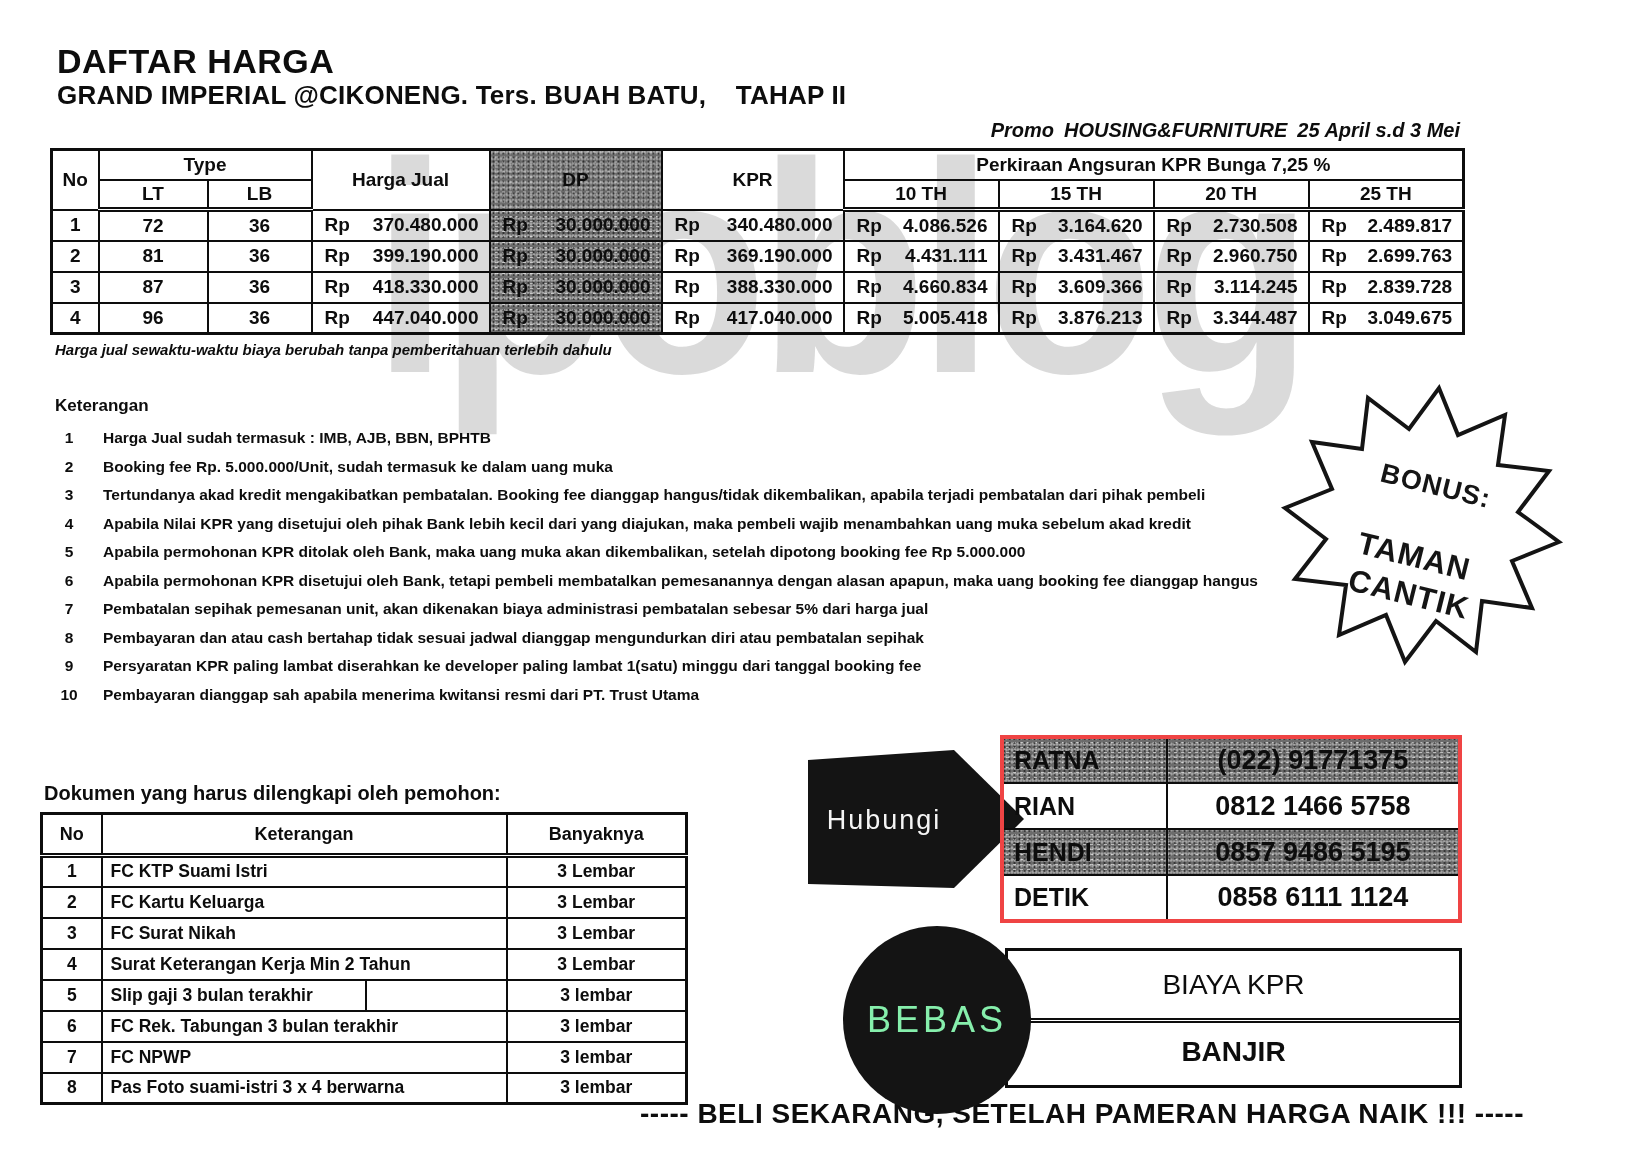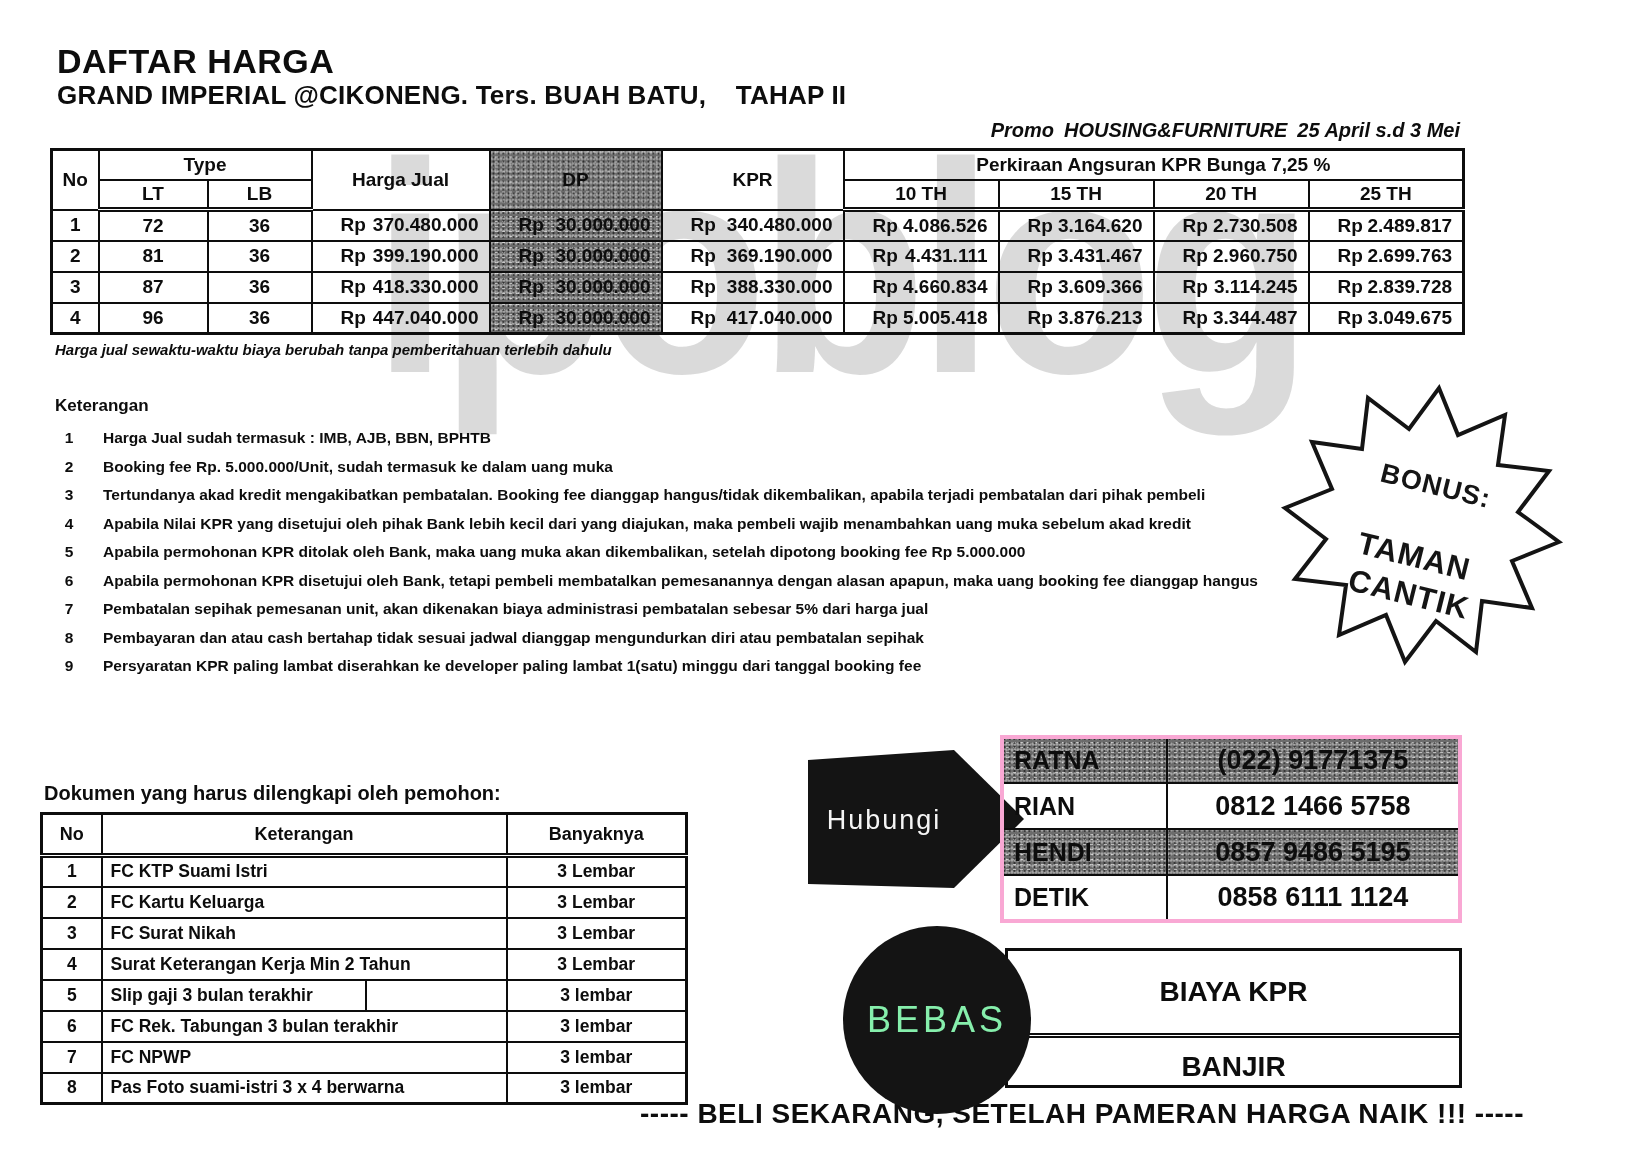--- a/index.html
+++ b/index.html
@@ -29,21 +29,21 @@
   
   table { border-collapse:collapse; table-layout:fixed; }
   th, td { border:2.5px solid #0d0d0d; overflow:hidden; white-space:nowrap; }
 
   
   .price-table { left:50px; top:148px; width:1412px; }
   .price-table table { width:1412px; border:3.5px solid #0d0d0d; }
   .price-table th { font-size:19px; font-weight:800; height:30px; text-align:center; }
   .price-table td { font-size:19px; font-weight:700; height:31px; text-align:center; }
   .price-table thead tr:last-child th { border-bottom:5px double #0d0d0d; }
-  td.money { padding:0 10px 0 28px; }
+  td.money { padding:0 10px 0 12px; }
   td.money .cellflex { display:flex; justify-content:space-between; align-items:center; }
   .noise {
     background-color:#a3a3a3;
     background-image:
       radial-gradient(rgba(0,0,0,.55) 1px, transparent 1.3px),
       radial-gradient(rgba(255,255,255,.55) 1px, transparent 1.3px),
       radial-gradient(rgba(0,0,0,.35) 1px, transparent 1.5px);
     background-size:5px 4px, 7px 5px, 3px 6px;
     background-position:0 0, 2px 3px, 1px 1px;
     margin-left:33px;
@@ -69,32 +69,32 @@
   .doc-table td.inner-div { position:relative; }
   .doc-table td.inner-div::after { content:""; position:absolute; left:262px; top:0; bottom:0; border-left:2px solid #0d0d0d; }
 
   
   .hubungi { left:806px; top:748px; width:220px; height:142px; }
   .hubungi svg { display:block; }
   .hubungi text { fill:#f5f5f5; font-family:"Liberation Sans", sans-serif; font-size:27px; font-weight:400; letter-spacing:2px; }
 
   
   .contact-table { left:1000px; top:735px; }
-  .contact-table table { width:462px; border:4px solid #f9a8d4; }
+  .contact-table table { width:462px; border:4px solid #ef4444; }
   .contact-table td { height:46px; }
   .contact-table td.name { width:36%; text-align:left; padding-left:10px; font-size:25px; font-weight:800; }
   .contact-table td.phone { width:64%; text-align:center; font-size:27px; font-weight:800; }
 
   
   .bonus { left:1272px; top:383px; width:300px; height:286px; }
   .bonus text { fill:#151515; font-family:"Liberation Sans", sans-serif; font-weight:700; }
 
   
   .bebas-box { left:1005px; top:948px; width:457px; height:140px; border:3.5px solid #0d0d0d; z-index:2; }
-  .bebas-box .row1 { height:87px; border-bottom:5px double #0d0d0d; display:flex; align-items:center; justify-content:center; font-size:28px; font-weight:700; }
+  .bebas-box .row1 { height:72px; border-bottom:5px double #0d0d0d; display:flex; align-items:center; justify-content:center; font-size:28px; font-weight:400; }
   .bebas-box .row2 { height:58px; display:flex; align-items:center; justify-content:center; font-size:28px; font-weight:800; }
   .bebas-circle {
     left:843px; top:926px; width:188px; height:188px; border-radius:50%;
     background:#141414; z-index:3; display:flex; align-items:center; justify-content:center;
   }
   .bebas-circle span { color:#86efac; font-size:36px; font-weight:400; letter-spacing:4px; }
 
   
   .footer { left:640px; top:1098px; width:840px; text-align:center; font-size:28px; font-weight:800; letter-spacing:.5px; white-space:nowrap; }
 </style>
@@ -370,20 +370,24 @@
         <span class="txt">Pembatalan sepihak pemesanan unit, akan dikenakan biaya administrasi pembatalan sebesar 5% dari harga jual</span>
       </div>
     <div class="ket-item">
         <span class="num">8</span>
         <span class="txt">Pembayaran dan atau cash bertahap tidak sesuai jadwal dianggap mengundurkan diri atau pembatalan sepihak</span>
       </div>
     <div class="ket-item">
         <span class="num">9</span>
         <span class="txt">Persyaratan KPR paling lambat diserahkan ke developer paling lambat 1(satu) minggu dari tanggal booking fee</span>
       </div>
+    <div class="ket-item">
+        <span class="num">10</span>
+        <span class="txt">Pembayaran dianggap sah apabila menerima kwitansi resmi dari PT. Trust Utama</span>
+      </div>
   </div>
 
   <div class="layer doc-heading">Dokumen yang harus dilengkapi oleh pemohon:</div>
   <div class="layer doc-table">
     <table>
       <colgroup>
           <col style="width:60px">
           <col style="width:405px">
           <col style="width:180px">
         </colgroup>

